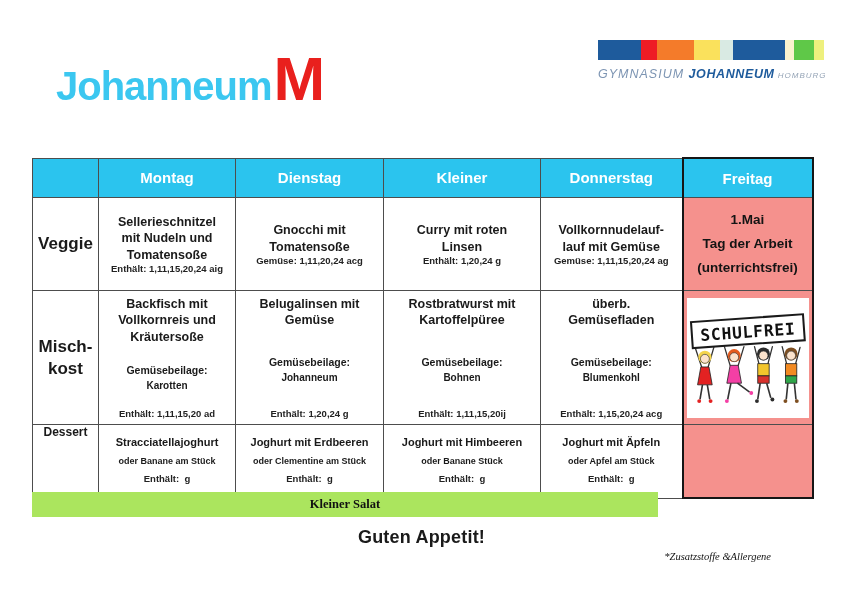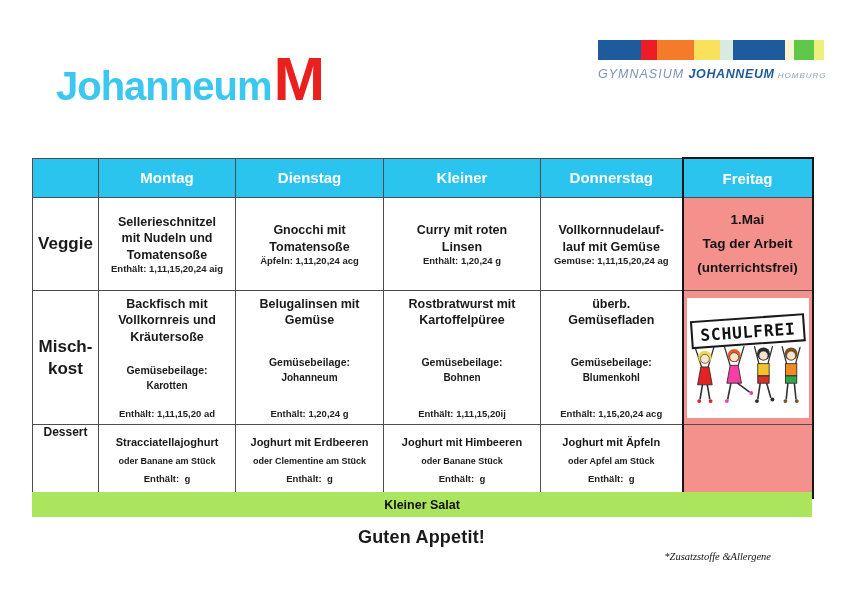--- a/index.html
+++ b/index.html
@@ -52,22 +52,22 @@
   thead .fr{border-top:2px solid #161616 !important;}
   .row-dessert .fr{border-bottom:2px solid #161616 !important;}
   .holiday-cell{background:var(--holiday_bg);vertical-align:middle;}
   .holiday-text{font-size:13.5px;font-weight:bold;text-align:center;line-height:1.8;white-space:pre-line;color:#141414;}
   .holiday-empty{background:var(--holiday_bg);}
   .schulfrei-cell{background:var(--holiday_bg);vertical-align:middle;}
   .schulfrei-box{background:#fff;margin:5px 3px;height:120px;display:flex;align-items:center;justify-content:center;}
   .schulfrei-box svg{width:100%;height:118px;display:block;}
 
   
-  .salad-bar{position:absolute;left:32px;top:492px;width:780px;height:25px;background:var(--salad_bg);
-             display:flex;align-items:center;justify-content:center;font-size:12.5px;font-weight:600;color:#111;}
+  .salad-bar{position:absolute;left:32px;top:492px;width:626px;height:25px;background:var(--salad_bg);
+             display:flex;align-items:center;justify-content:center;font-size:12.5px;font-weight:600;color:#111;font-family:Liberation Serif, serif;}
   .appetit{position:absolute;left:0;top:527px;width:843px;text-align:center;font-size:18px;font-weight:bold;letter-spacing:.2px;}
   .footnote{position:absolute;right:72px;top:551px;font-family:"Liberation Serif","DejaVu Serif",serif;
             font-style:italic;font-weight:400;font-size:10.5px;color:#111;}
 </style>
 </head>
 <body>
 
 <div class="page">
 
   <div class="brand">
@@ -120,21 +120,21 @@
           <div class="dish">Sellerieschnitzel
 mit Nudeln und
 Tomatensoße</div>
           <div class="enthaelt">Enthält: 1,11,15,20,24 aig</div>
         </div>
           </td>
         <td>
             <div class="cell">
           <div class="dish">Gnocchi mit
 Tomatensoße</div>
-          <div class="enthaelt">Äpfeln: 1,11,20,24 acg</div>
+          <div class="enthaelt">Gemüse: 1,11,20,24 acg</div>
         </div>
           </td>
         <td>
             <div class="cell">
           <div class="dish">Curry mit roten
 Linsen</div>
           <div class="enthaelt">Enthält: 1,20,24 g</div>
         </div>
           </td>
         <td>

